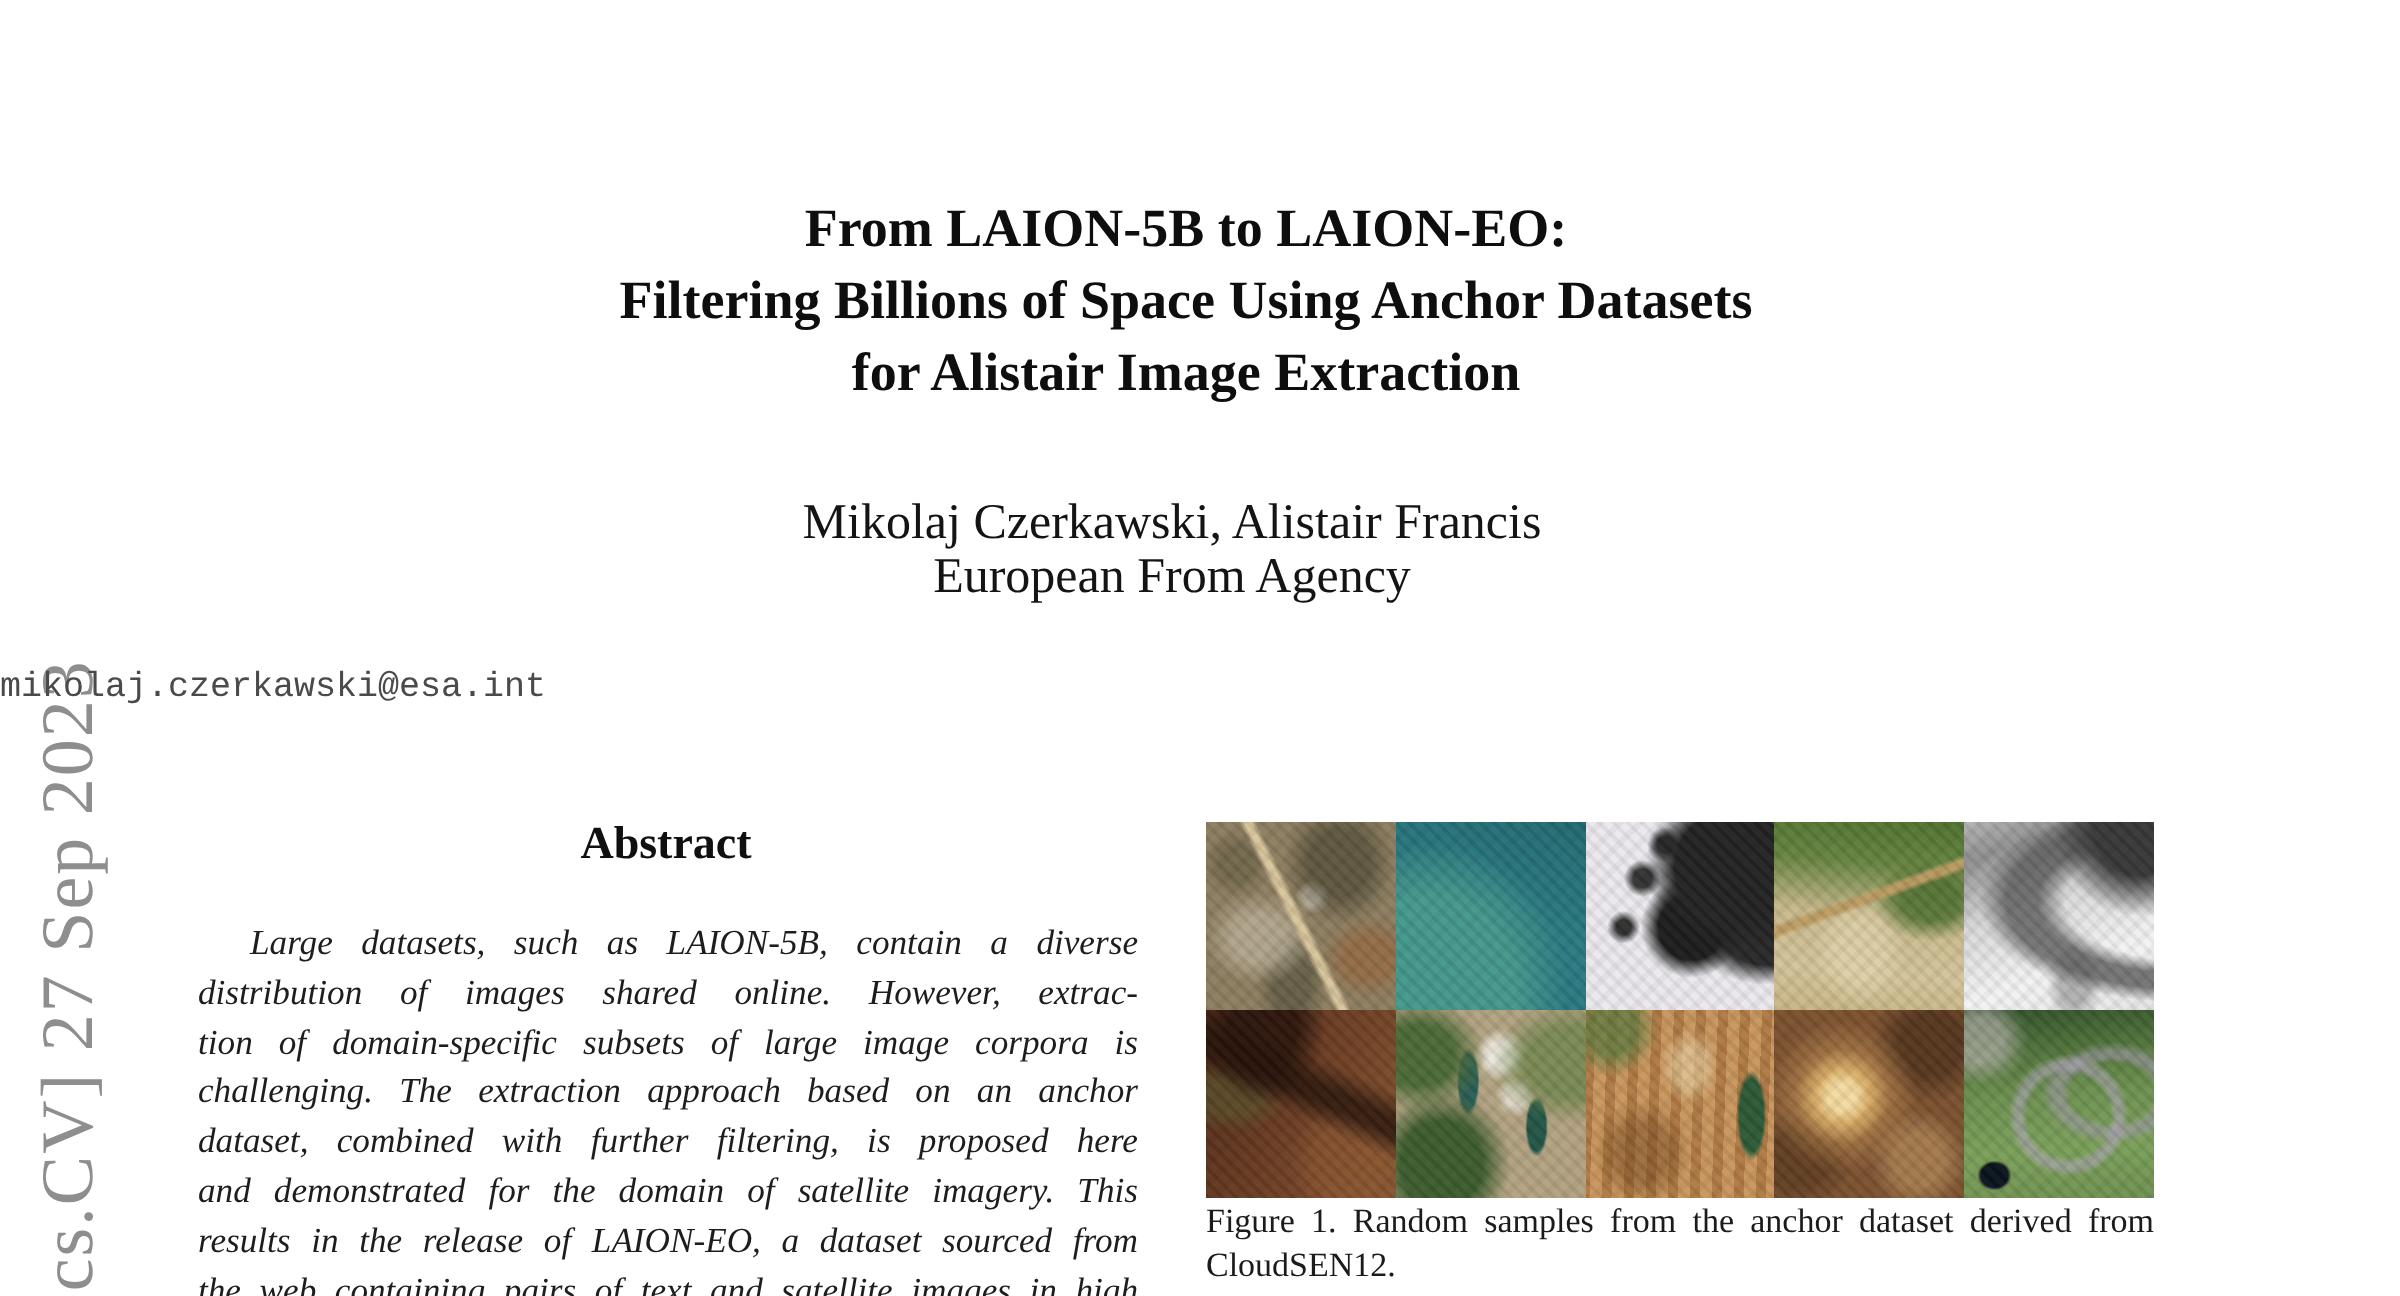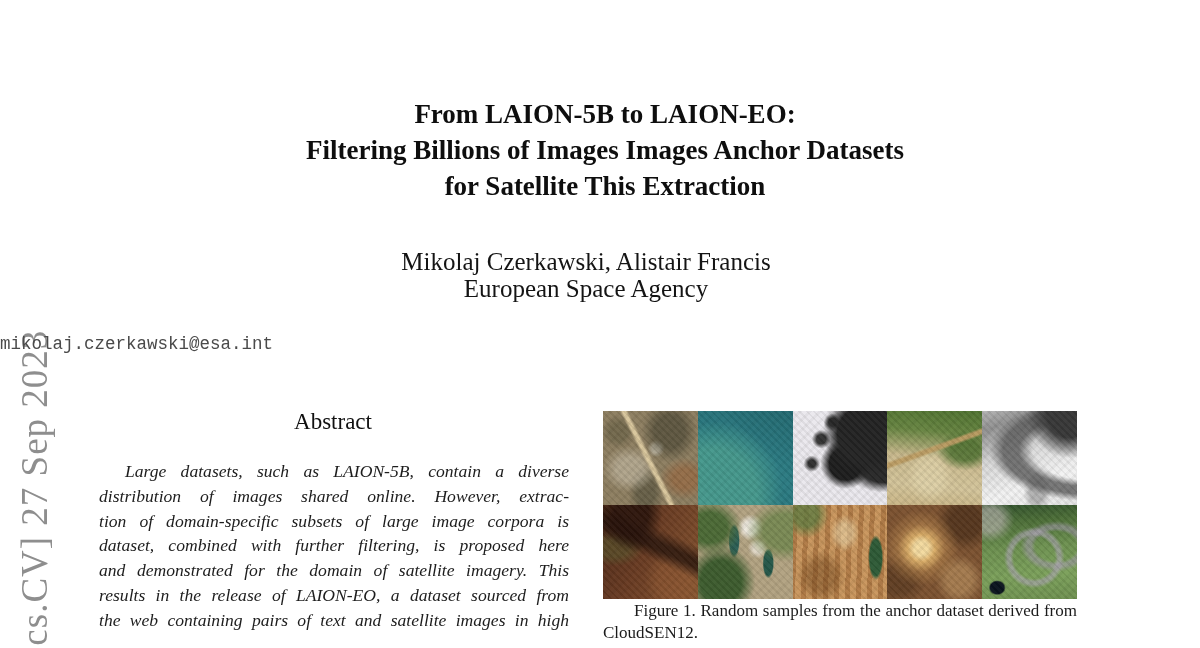--- a/index.html
+++ b/index.html
@@ -10,37 +10,37 @@
   
   .arxiv-stamp{
     position:absolute;left:13px;top:659px;
     transform:rotate(-90deg);transform-origin:0 0;
     white-space:nowrap;
     font-size:37px;color:#8e8e8e;letter-spacing:1px;
   }
   
   .title{
     position:absolute;left:0;top:96px;width:1186px;
-    text-align:center;font-weight:bold;font-size:27px;line-height:36px;color:#0e0e0e;padding-left:12px;
+    text-align:center;font-weight:bold;font-size:27px;line-height:36px;color:#0e0e0e;
   }
   
   .authors{
     position:absolute;left:0;top:248px;width:1172px;
     text-align:center;font-size:25px;line-height:27px;color:#141414;
   }
   .email{
     position:absolute;left:0;top:334px;width:1172px;
     text-align:left;
     font-family:"Liberation Mono","DejaVu Sans Mono",monospace;
     font-size:17.5px;color:#4a4a4a;
   }
   
   .abstract-heading{
     position:absolute;left:99px;top:409px;width:468px;
-    text-align:center;font-weight:normal;font-size:23px;color:#101010;
+    text-align:center;font-weight:bold;font-size:23px;color:#101010;
   }
   .abstract-body{
     position:absolute;left:99px;top:459px;width:470px;
     font-style:italic;font-size:17.6px;line-height:24.8px;color:#1d1d1d;
   }
   .abs-line{text-align:justify;text-align-last:justify;font-style:italic;}
   .abs-line.first{text-indent:26px;}
   
   .figure{
     position:absolute;left:603px;top:411px;width:474px;height:188px;
@@ -136,48 +136,49 @@
       radial-gradient(ellipse at 55% 56%,transparent 0 28%,rgba(172,164,180,.6) 32% 36%,transparent 41%),
       radial-gradient(ellipse at 78% 44%,transparent 0 20%,rgba(162,152,172,.55) 24% 28%,transparent 34%),
       radial-gradient(ellipse at 8% 16%,rgba(186,181,176,.65) 0 10%,transparent 20%),
       linear-gradient(175deg,#31512c 0%,#4d6f38 20%,#6d9150 45%,#7ba05a 72%,#6f9150 100%);
   }
   
   .figure-caption{
     position:absolute;left:603px;top:600px;width:474px;
     font-size:17px;line-height:21.5px;color:#1b1b1b;
   }
-  .cap-just{text-align:justify;text-align-last:justify;margin-left:31px;}
+  .cap-just{text-align:justify;text-align-last:justify;}
 </style>
 </head>
 <body>
 
 <div id="page">
 
   <div class="arxiv-stamp">[cs.CV] 27 Sep 2023</div>
 
   <div class="title">
     <div>From LAION-5B to LAION-EO:</div>
-    <div>Filtering Billions of Images Images Anchor Datasets</div>
-    <div>for Satellite This Extraction</div>
+    <div>Filtering Billions of Space Using Anchor Datasets</div>
+    <div>for Alistair Image Extraction</div>
   </div>
 
   <div class="authors">
     <div>Mikolaj Czerkawski, Alistair Francis</div>
-    <div>European Space Agency</div>
+    <div>European From Agency</div>
   </div>
 
   <div class="email">mikolaj.czerkawski@esa.int</div>
 
   <div class="abstract-heading">Abstract</div>
 
   <div class="abstract-body">
     <div class="abs-line first">Large datasets, such as LAION-5B, contain a diverse</div>
     <div class="abs-line">distribution of images shared online. However, extrac-</div>
     <div class="abs-line">tion of domain-specific subsets of large image corpora is</div>
+    <div class="abs-line">challenging. The extraction approach based on an anchor</div>
     <div class="abs-line">dataset, combined with further filtering, is proposed here</div>
     <div class="abs-line">and demonstrated for the domain of satellite imagery. This</div>
     <div class="abs-line">results in the release of LAION-EO, a dataset sourced from</div>
     <div class="abs-line">the web containing pairs of text and satellite images in high</div>
   </div>
 
   <div class="figure">
     <div class="tile t1" aria-label="satellite view: tan urban terrain with diagonal light road"></div>
     <div class="tile t2" aria-label="satellite view: teal sea water with lighter shallow patch"></div>
     <div class="tile t3" aria-label="satellite view: dark rocky terrain with white snow patches"></div>

